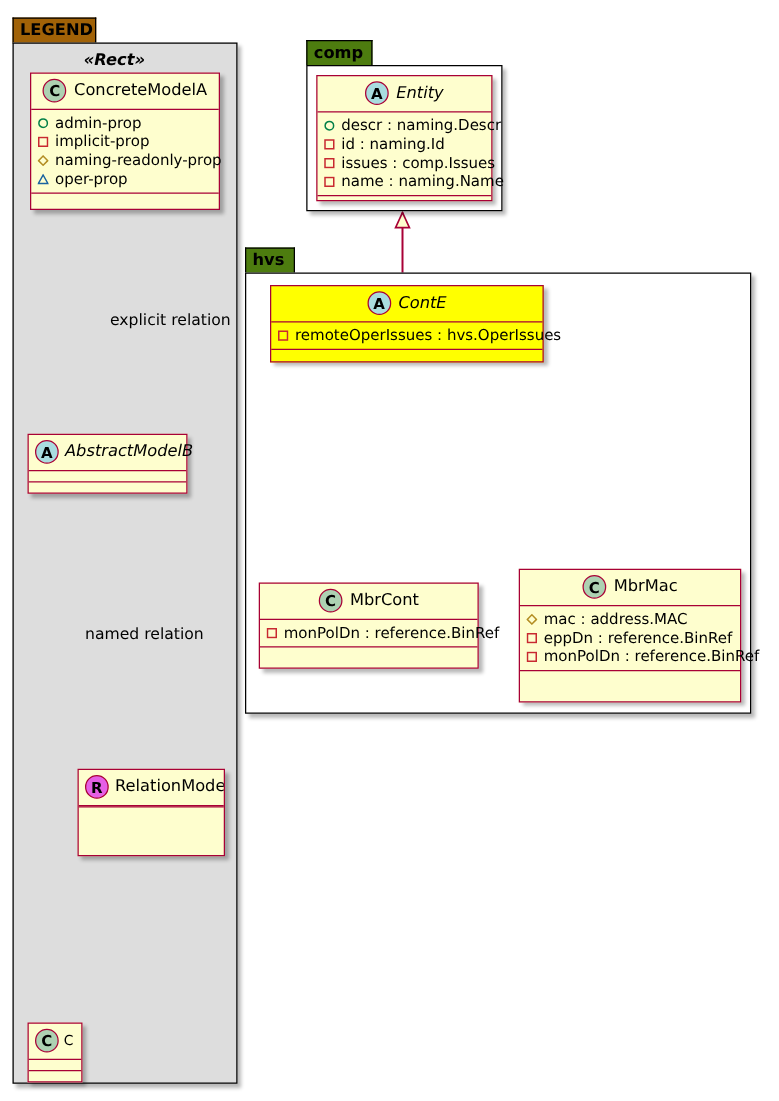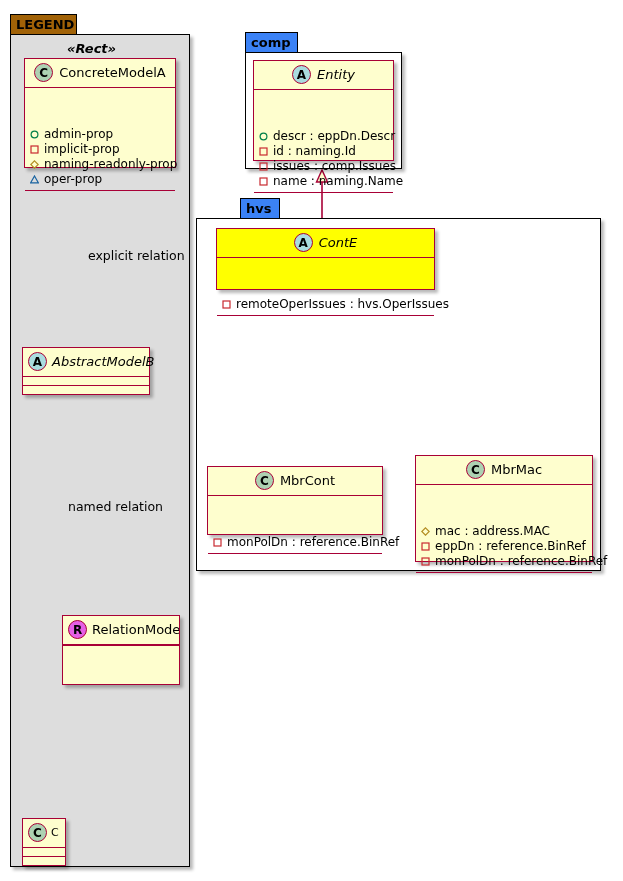--- a/index.html
+++ b/index.html
@@ -26,21 +26,21 @@
     position: absolute;
     box-sizing: border-box;
     border: 1.5px solid #000000;
     box-shadow: 3px 3px 3px rgba(0,0,0,0.28);
   }
   .pkg-tab {
     position: absolute;
     box-sizing: border-box;
     border: 1.5px solid #000000;
     border-bottom: none;
-    background: #3b82f6;
+    background: #4d7c0f;
     font-weight: bold;
     font-size: 13px;
     color: #000000;
     line-height: 1;
     padding: 3px 4px 3px 5px;
     white-space: nowrap;
   }
   .pkg-tab .corner {
     position: absolute;
     right: -1px;
@@ -72,21 +72,20 @@
   .cls-title.italic { font-style: italic; }
   .cls-sep {
     border-top: 1.5px solid #A80036;
     height: 0;
     font-size: 0;
     line-height: 0;
   }
   .cls-attrs {
     box-sizing: border-box;
     padding: 3px 2px 3px 5px;
-    margin-top: 36px;
   }
   .cls-empty {
     box-sizing: border-box;
     height: 9px;
   }
   .attr {
     font-size: 12px;
     color: #000000;
     line-height: 15px;
     white-space: nowrap;
@@ -258,21 +257,21 @@
     <div class="cls-title italic">
       <span class="badge badge-A">A</span>
       <span>Entity</span>
     </div>
     <div class="cls-sep"></div>
     <div class="cls-attrs">
       <div class="attr">
         <svg class="vis" viewBox="0 0 9 9">
             <circle cx="4.5" cy="4.5" r="3.4" fill="none" stroke="#038048" stroke-width="1.2"></circle>
           </svg>
-        <span>descr : eppDn.Descr</span>
+        <span>descr : naming.Descr</span>
       </div>
       <div class="attr">
         <svg class="vis" viewBox="0 0 9 9">
             <rect x="1" y="1" width="7" height="7" fill="none" stroke="#C82930" stroke-width="1.2"></rect>
           </svg>
         <span>id : naming.Id</span>
       </div>
       <div class="attr">
         <svg class="vis" viewBox="0 0 9 9">
             <rect x="1" y="1" width="7" height="7" fill="none" stroke="#C82930" stroke-width="1.2"></rect>
@@ -283,21 +282,21 @@
         <svg class="vis" viewBox="0 0 9 9">
             <rect x="1" y="1" width="7" height="7" fill="none" stroke="#C82930" stroke-width="1.2"></rect>
           </svg>
         <span>name : naming.Name</span>
       </div>
     </div>
     <div class="cls-sep"></div>
     <div class="cls-empty" style="height:8px;"></div>
   </div>
 
-  <div class="pkg-tab" style="left:196px; top:198px; width:40px; height:21px;margin-left:44px;">
+  <div class="pkg-tab" style="left:196px; top:198px; width:40px; height:21px;">
     <span>hvs</span>
     <svg class="corner" width="13" height="21" viewBox="0 0 13 21" style="right:-13px; top:-1.5px;">
       <path d="M0,0 L12,20 L12,20.5 L0,20.5 Z" fill="#ffffff" stroke="none"></path>
       <path d="M0,0 L12,20" stroke="#000000" stroke-width="1.5" fill="none"></path>
     </svg>
   </div>
   <div class="pkg" style="left:196px; top:218px; width:405px; height:353px; background:#FFFFFF;"></div>
 
   <div class="cls hl" style="left:216px; top:228px; width:219px; height:62px;">
     <div class="cls-title italic">

